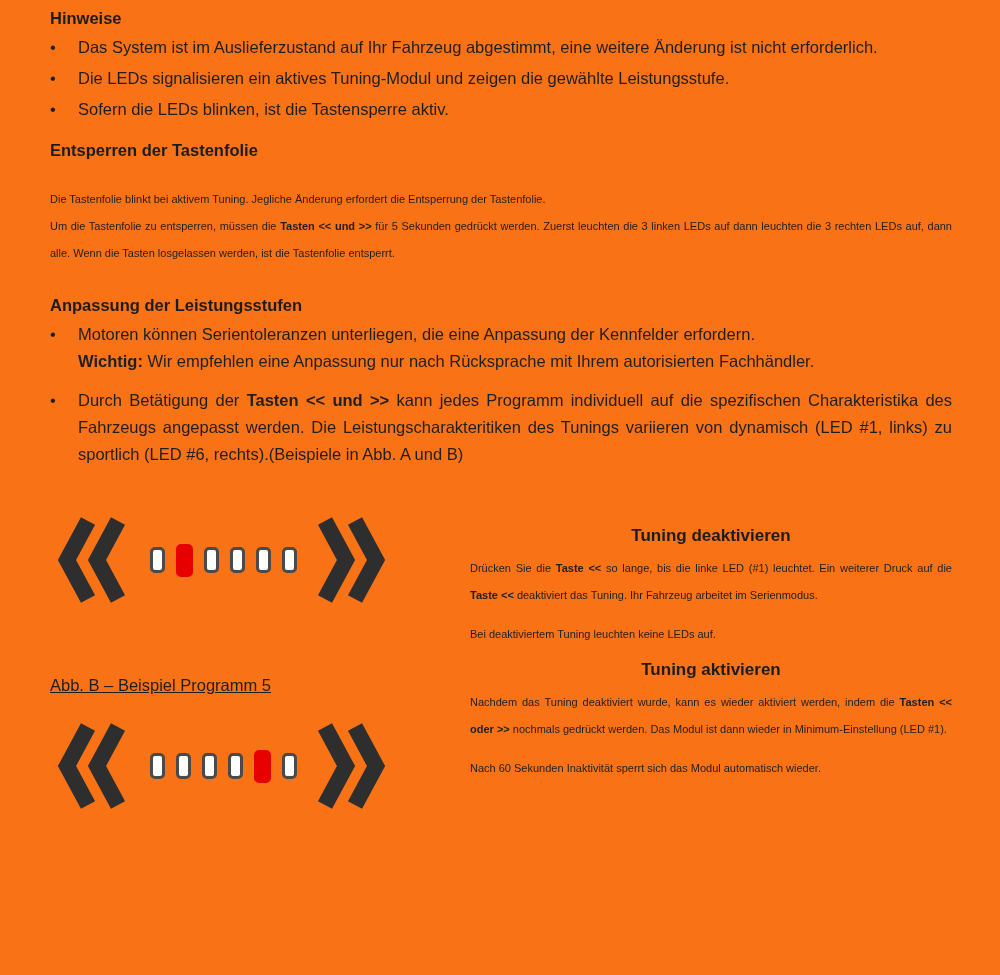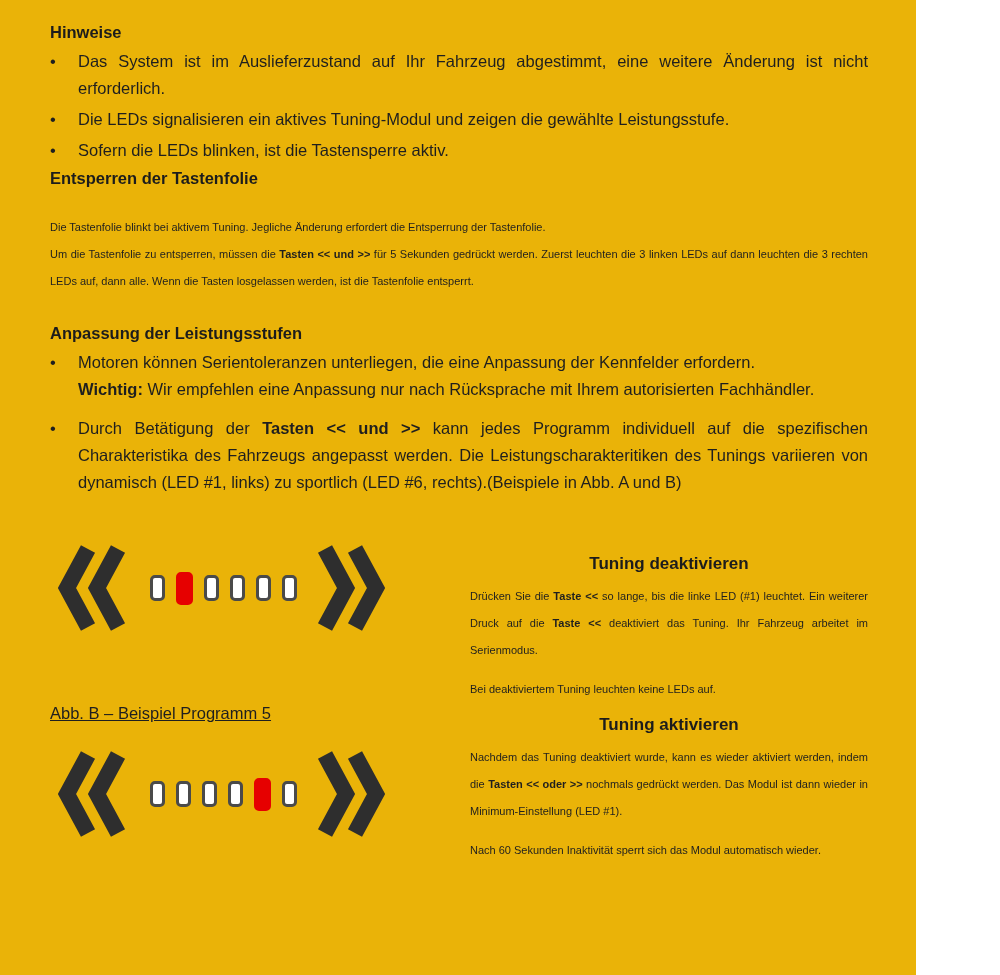--- a/index.html
+++ b/index.html
@@ -1,29 +1,29 @@
 <!DOCTYPE html>
 <html><head>
 <meta charset="utf-8">
 <style>
   html,body{margin:0;padding:0;background:#ffffff;}
   .page{
-    width:916px;height:975px;box-sizing:border-box;
-    padding:22px 48px 0 50px;overflow:hidden;
-    font-family:"Liberation Sans",sans-serif;color:#1f1f1f;background:#eab308;
+    width:1000px;height:975px;box-sizing:border-box;
+    padding:8px 48px 0 50px;overflow:hidden;
+    font-family:"Liberation Sans",sans-serif;color:#1f1f1f;background:#f97316;
   }
   h3{font-size:16.5px;line-height:20px;font-weight:bold;margin:0;color:#1c1c1c;}
   h4{font-size:17px;line-height:20px;font-weight:bold;margin:0;color:#1c1c1c;text-align:center;}
   p{font-size:11px;line-height:27px;margin:0;}
   .just{text-align:justify;}
   ul{list-style:none;margin:6px 0 0 0;padding:0;}
   li{display:flex;font-size:16.5px;line-height:27px;margin:0 0 4px 0;}
   .blt{flex:0 0 28px;}
   .btext{flex:1;}
-  .sec-entsperren{margin-top:4px;}
+  .sec-entsperren{margin-top:17px;}
   .p-first{margin-top:26px;}
   .sec-anpassung{margin-top:28px;}
   .li-gap{margin-top:12px;}
   .columns{display:grid;grid-template-columns:420px 1fr;margin-top:22px;}
   .fig-label{font-size:16.5px;line-height:22px;}
   .figure{display:flex;align-items:center;margin-top:26px;margin-left:8px;}
   .figure svg{display:block;}
   .chev-right{transform:scaleX(-1);}
   .leds{display:flex;align-items:center;gap:11px;margin:0 18px 0 22px;}
   .led{width:9px;height:20px;border:3.5px solid #4a4a4a;border-radius:5px;background:#ffffff;}

